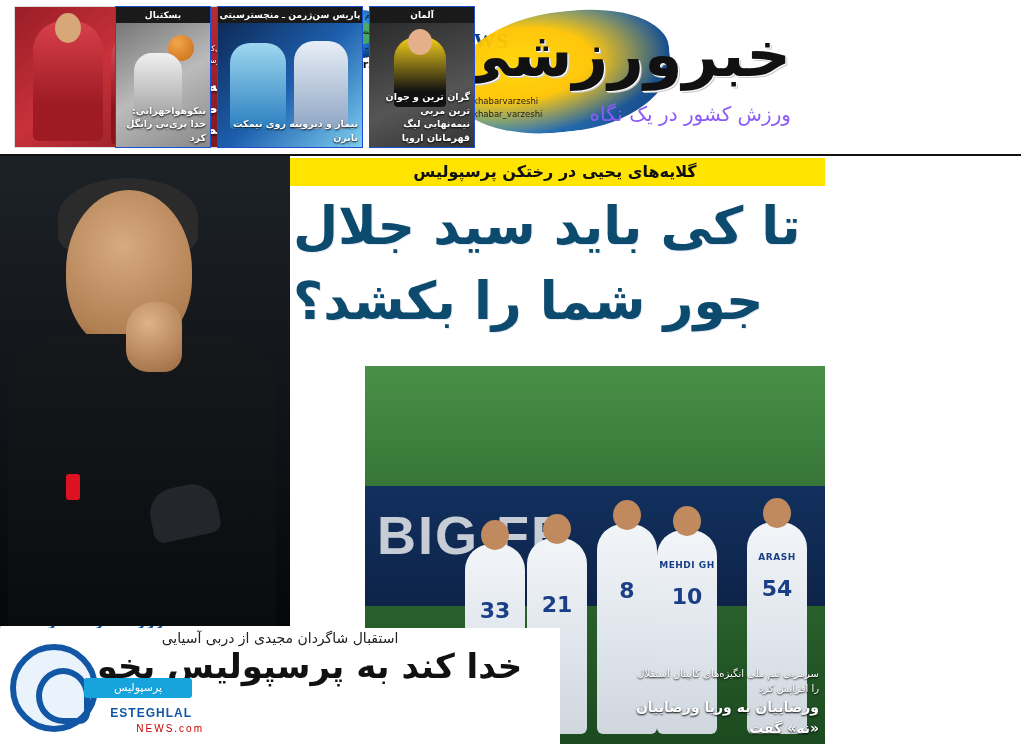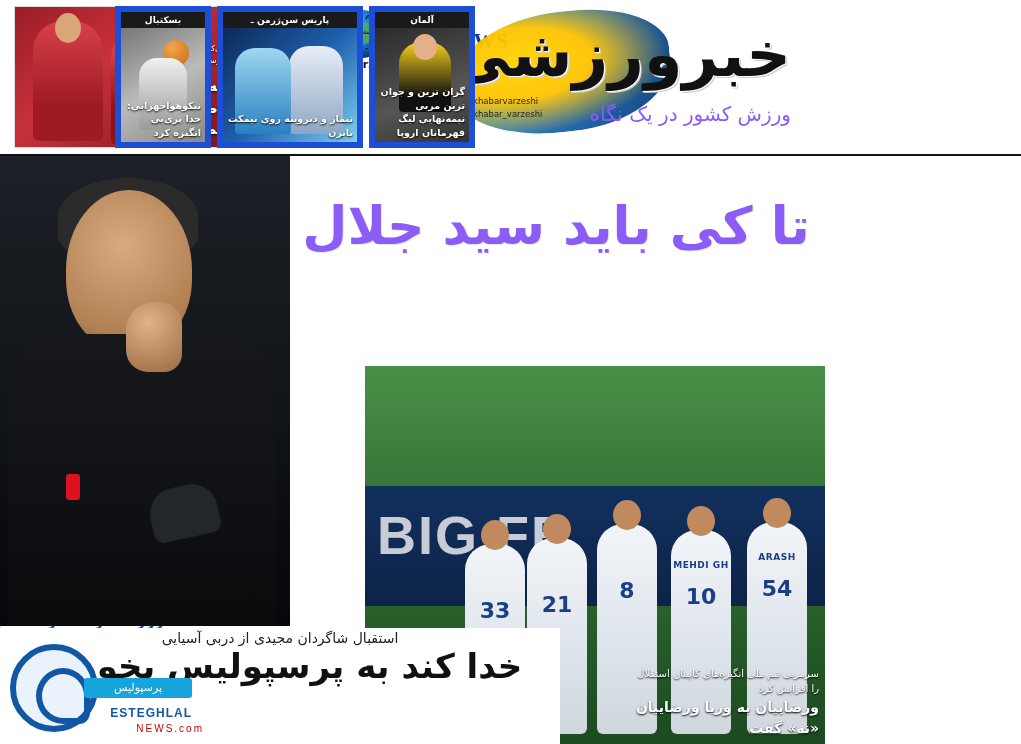--- a/index.html
+++ b/index.html
@@ -131,21 +131,21 @@
 
   .mh-meta {
     position: absolute; right: 566px; top: 8px; width: 210px; direction: rtl;
     text-align: center; font-size: 8.5px; line-height: 1.85; color: #111;
   }
   .mh-meta .site { direction: ltr; font-size: 11px; font-weight: bold; letter-spacing: .3px; }
 
   
   .teaser {
     position: absolute; top: 6px; height: 142px; overflow: hidden;
-    border: 6px solid #1d4ed8; background: #f4f4f4;
+    border: 1px solid #1d4ed8; background: #f4f4f4;
   }
   .teaser .t-head {
     position: absolute; top: 0; right: 0; left: 0; height: 16px;
     background: #1a1a1a; color: #fff; font-size: 9px; direction: rtl;
     text-align: center; line-height: 16px; font-weight: bold;
   }
   .teaser .t-body { position: absolute; top: 16px; left: 0; right: 0; bottom: 0; }
   .teaser .t-cap {
     position: absolute; bottom: 0; right: 0; left: 0; direction: rtl;
     font-size: 9.5px; font-weight: bold; color: #fff; line-height: 1.45;
@@ -232,21 +232,21 @@
     background: #d12; border-radius: 3px;
   }
   .coach-hand {
     position: absolute; left: 126px; top: 146px; width: 56px; height: 70px;
     background: radial-gradient(circle at 40% 30%, #e0b287, #9a6a40);
     border-radius: 28px 22px 18px 22px;
   }
 
   .lead-title {
     position: absolute; right: 6px; top: 38px; width: 526px;
-    direction: rtl; text-align: center; color: #8b5cf6;
+    direction: rtl; text-align: left; color: #0c4a6e;
     font-weight: bold; font-size: 52px; line-height: 1.25;
     text-shadow: 1px 1px 0 #e6e9f5;
   }
   .lead-title .l2 { display: block; margin-top: 10px; }
 
   
   .match-photo {
     position: absolute; right: 0; top: 210px; width: 460px; height: 378px;
     background: linear-gradient(180deg,#4a9048 0%, #2f6b30 45%, #1c4a20 100%);
     overflow: hidden;
@@ -273,21 +273,21 @@
     position: absolute; top: 30px; left: 0; right: 0; text-align: center;
     font-size: 9px; font-weight: bold; color: #1b3f86; letter-spacing: .5px;
   }
   .player .hd {
     position: absolute; top: -24px; left: 16px; width: 28px; height: 30px;
     border-radius: 50%; background: #c08a5e;
   }
   #pl-8  { right: 168px; }
   #pl-21 { right: 238px; height: 196px; }
   #pl-33 { right: 300px; height: 190px; }
-  #pl-10 { right: 94px; height: 204px; }
+  #pl-10 { right: 108px; height: 204px; }
   #pl-98 { right: 18px; height: 212px; }
 
   .match-caption {
     position: absolute; right: 0; bottom: 0; width: 200px;
     direction: rtl; text-align: right; padding: 4px 6px;
     background: rgba(0,0,0,.0); color: #fff; font-size: 10px; line-height: 1.55;
     text-shadow: 0 1px 2px #000;
   }
   .match-caption .big {
     font-size: 14px; font-weight: bold; color: #fff;
@@ -401,21 +401,21 @@
         <div class="ref-head"></div>
         <div class="t-cap">گران ترین و جوان ترین مربی نیمه‌نهایی لیگ قهرمانان اروپا</div>
       </div>
     </div>
 
     <div class="teaser" id="teaser-basket">
       <div class="t-head">بسکتبال</div>
       <div class="t-body">
         <div class="ball"></div>
         <div class="pl"></div>
-        <div class="t-cap">نیکوهواجهرابی: خدا پری‌یی انگیزه کرد</div>
+        <div class="t-cap">نیکوهواجهرابی: خدا پری‌یی رایگل کرد</div>
       </div>
     </div>
   </div>
 
   <div class="body-area">
 
     <div class="sidebar">
 
       <div class="sb-item">
         <div class="sb-kicker">ترابی: عالیشاه و امیری تک‌اخطار ماند</div>
@@ -446,32 +446,34 @@
       <div class="sb-rule"></div>
 
       <div class="sb-item">
         <div class="sb-kicker">گلایه‌های باز نکردن پرسپولیس سرمربی فصل در نظامیه</div>
         <div class="sb-title blue">۱۲ روز استراحت و ۴ بازی در ۱۰ روز</div>
       </div>
     </div>
 
     <div class="lead">
 
+      <div class="lead-banner">گلایه‌های یحیی در رختکن پرسپولیس</div>
 
       <div class="lead-photo">
         <div class="coach-hair"></div>
         <div class="coach-head"></div>
         <div class="coach-body"></div>
         <div class="coach-hand"></div>
         <div class="coach-mask"></div>
         <div class="coach-badge"></div>
       </div>
 
       <div class="lead-title">
         <span>تا کی باید سید جلال</span>
+        <span class="l2">جور شما را بکشد؟</span>
       </div>
 
       <div class="match-photo">
         <div class="mp-adboard"></div>
         <div class="mp-adtext">BIG FE</div>
 
         <div class="player" id="pl-33">
           <div class="hd"></div>
           <div class="num">33</div>
         </div>

